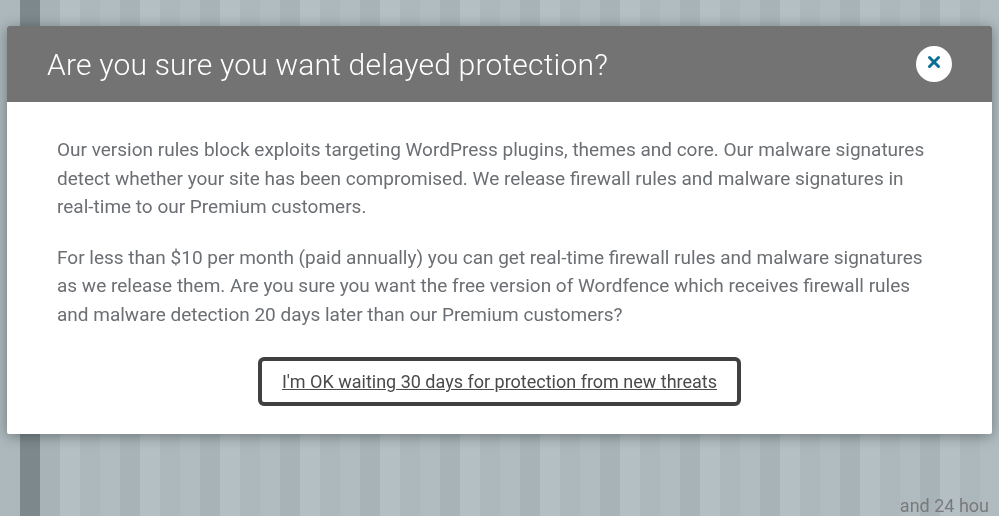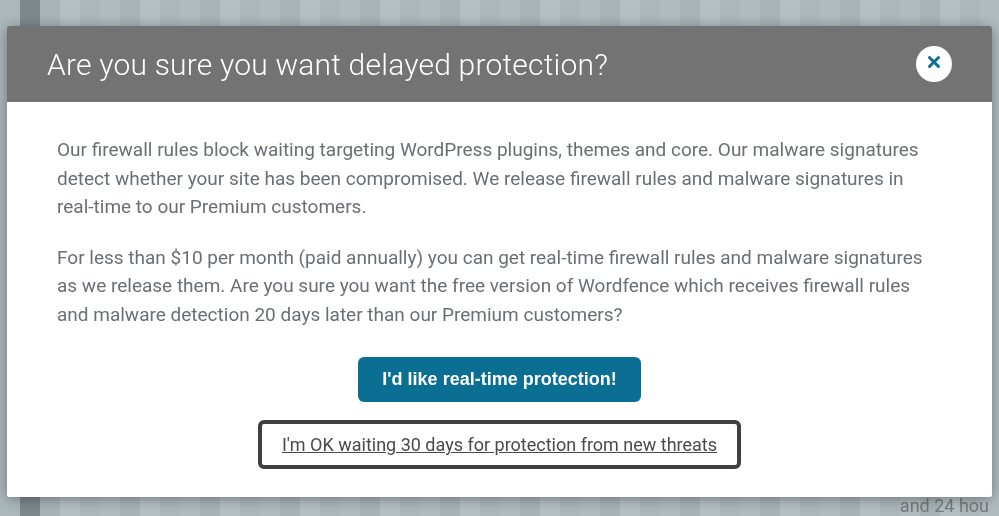--- a/index.html
+++ b/index.html
@@ -108,22 +108,21 @@
     <div class="modal-title">Are you sure you want delayed protection?</div>
     <div class="close-btn">
       <span>
         <svg viewBox="0 0 24 24">
             <path d="M18 6 L6 18 M6 6 L18 18" stroke="#0b6f94" stroke-width="4" stroke-linecap="round" fill="none"></path>
           </svg>
       </span>
     </div>
   </div>
   <div class="modal-body">
-    <p class="para">Our firewall rules block waiting targeting WordPress plugins, themes and core. Our malware signatures detect whether your site has been compromised. We release firewall rules and malware signatures in real-time to our Premium customers.</p>
+    <p class="para">Our version rules block exploits targeting WordPress plugins, themes and core. Our malware signatures detect whether your site has been compromised. We release firewall rules and malware signatures in real-time to our Premium customers.</p>
     <p class="para">For less than $10 per month (paid annually) you can get real-time firewall rules and malware signatures as we release them. Are you sure you want the free version of Wordfence which receives firewall rules and malware detection 20 days later than our Premium customers?</p>
     <div class="actions">
-      <button class="primary-btn">I'd like real-time protection!</button>
       <div class="secondary-area">
         <a class="secondary-link">I'm OK waiting 30 days for protection from new threats</a>
       </div>
     </div>
   </div>
 </div>
 
 </body></html>

